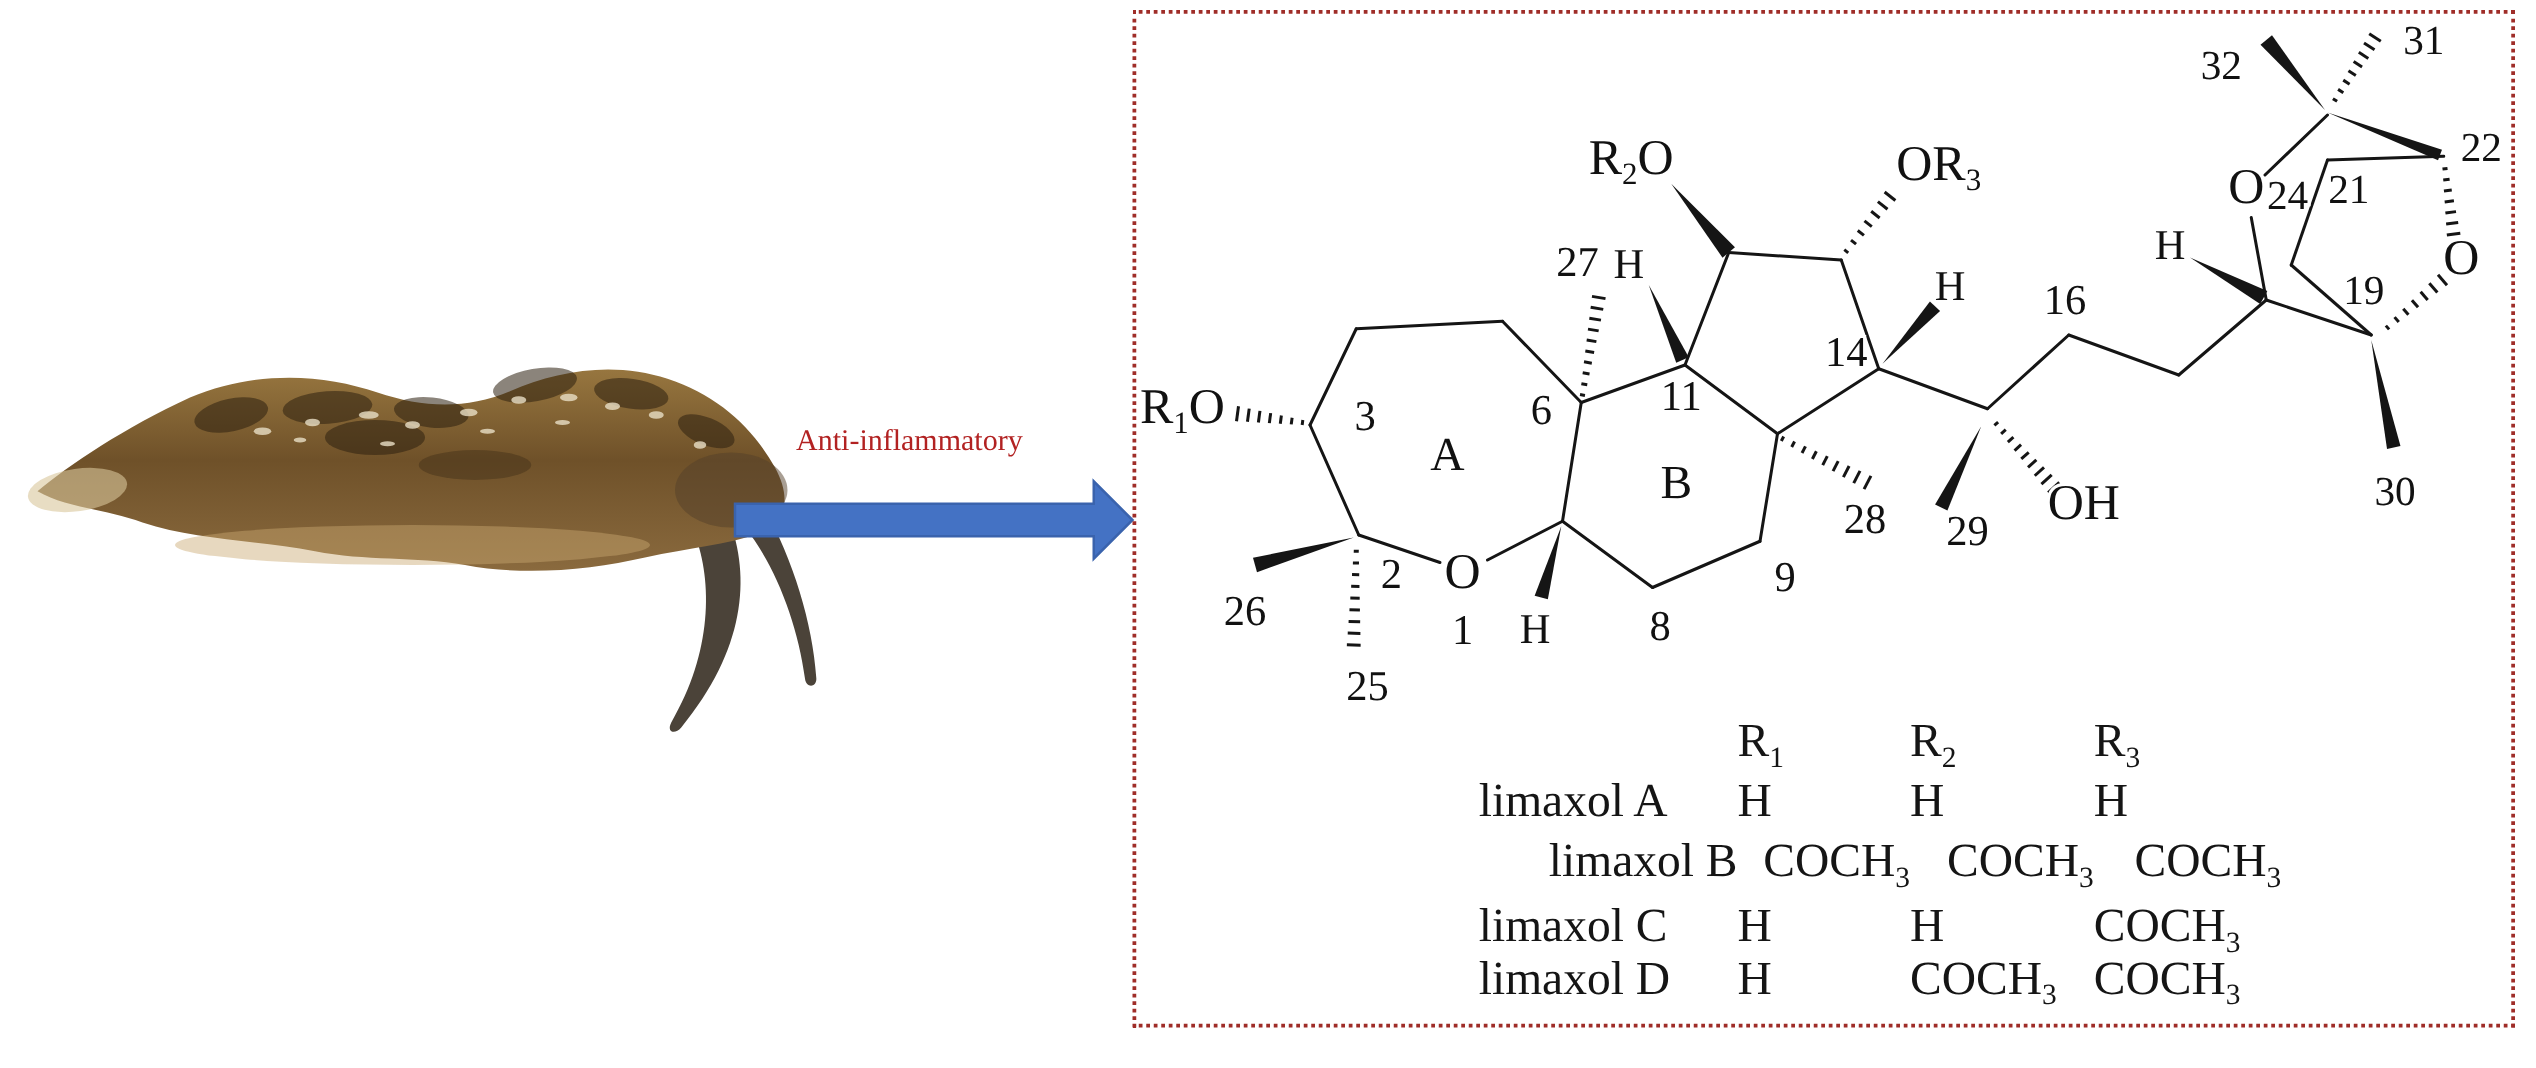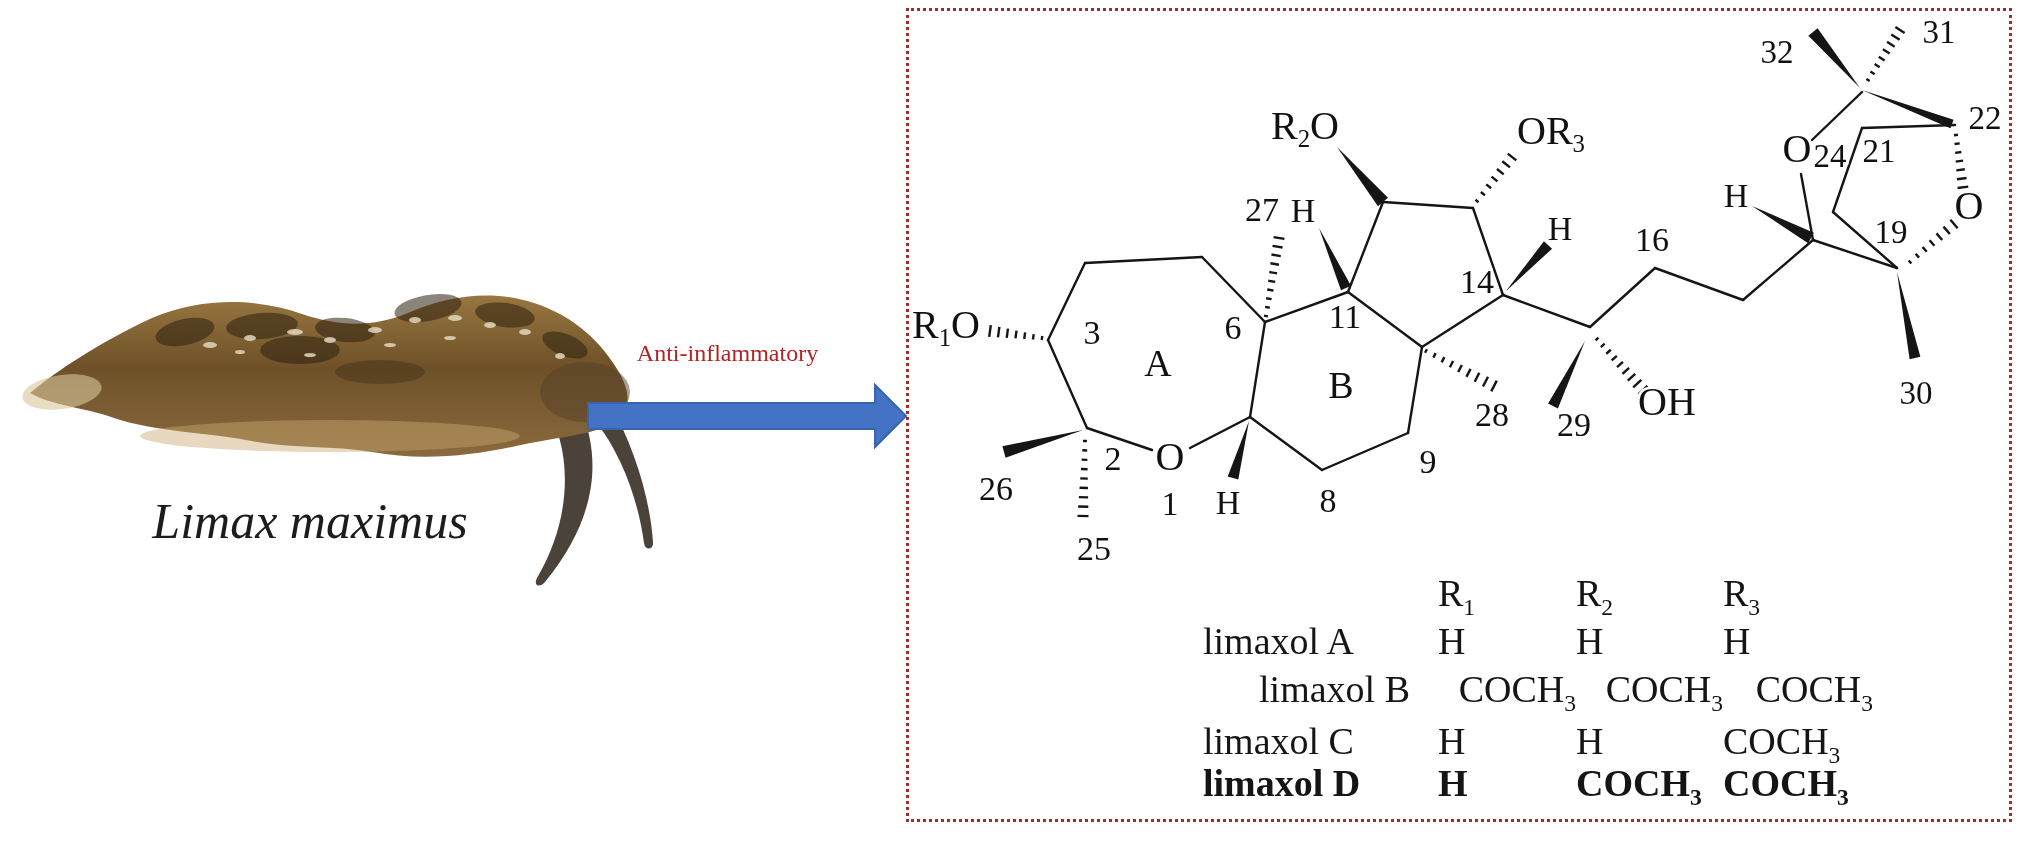--- a/index.html
+++ b/index.html
@@ -12,23 +12,23 @@
                  font-style:italic;font-size:50px;color:#1c1c1c;}
   .arrow-label{position:absolute;left:570px;top:340px;width:315px;text-align:center;
                font-size:24px;color:#b22222;}
   .rtable{position:absolute;left:1183px;top:574px;width:560px;height:250px;
           font-size:38px;color:#151515;}
   .trow{position:absolute;left:0;display:flex;white-space:nowrap;line-height:1;}
   .trow:nth-child(1){top:0;}
   .trow:nth-child(2){top:48px;}
   .trow:nth-child(3){top:96px;text-align:right;}
   .trow:nth-child(4){top:148px;font-family:Liberation Serif, serif;}
-  .trow:nth-child(5){top:190px;font-weight:bold;}
-  .tc-name{display:inline-block;width:207px;margin-left:20px;}
-  .tc1{display:inline-block;width:138px;margin-left:28px;}
+  .trow:nth-child(5){top:190px;}
+  .tc-name{display:inline-block;width:207px;}
+  .tc1{display:inline-block;width:138px;}
   .tc2{display:inline-block;width:147px;}
   .tc3{display:inline-block;width:150px;}
   .rtable sub{font-size:0.62em;line-height:0;}
   #atomlabels text{fill:#111;stroke:#ffffff;stroke-width:5px;paint-order:stroke;}
 </style>
 </head>
 <body>
 
 <div class="canvas">
 
@@ -225,21 +225,20 @@
         <text x="1939" y="43" font-size="33" text-anchor="middle"><tspan>31</tspan></text>
         <text x="1777" y="63" font-size="33" text-anchor="middle"><tspan>32</tspan></text>
         <text x="1969" y="219" font-size="40" text-anchor="middle"><tspan>O</tspan></text>
         <text x="1891" y="243" font-size="33" text-anchor="middle"><tspan>19</tspan></text>
         <text x="1916" y="404" font-size="33" text-anchor="middle"><tspan>30</tspan></text>
       </g>
   </svg>
 
   <div class="dotted-box"></div>
 
-  <div class="species-label">Limax maximus</div>
 
   <div class="arrow-label">Anti-inflammatory</div>
 
   <div class="rtable">
     <div class="trow">
       <span class="tc-name"></span>
       <span class="tc1">R<sub>1</sub></span>
       <span class="tc2">R<sub>2</sub></span>
       <span class="tc3">R<sub>3</sub></span>
     </div>

